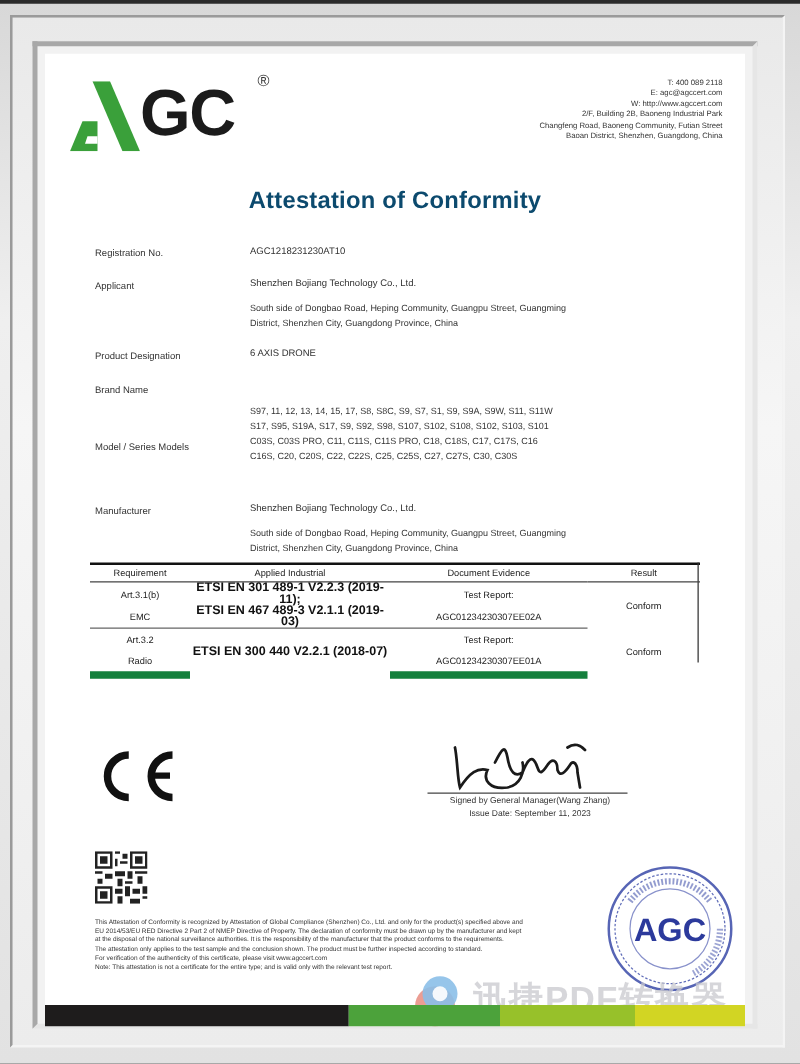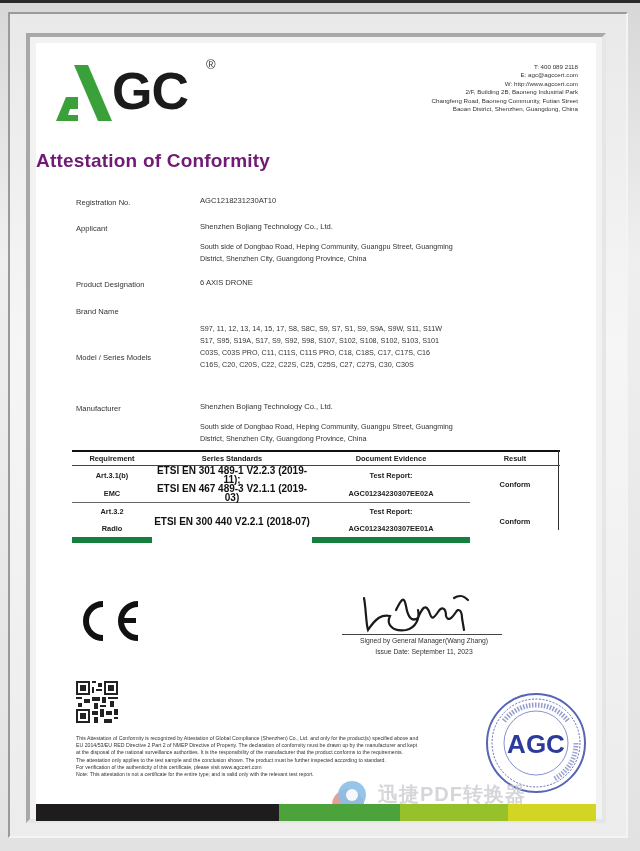--- a/index.html
+++ b/index.html
@@ -10,31 +10,31 @@
   .paper { position:absolute; left:36px; top:43px; width:560px; height:778px; background:#ffffff; }
 
   .logo { position:absolute; left:20px; top:18px; width:150px; height:60px; }
   .logo-a { position:absolute; left:0; top:4px; }
   .logo-gc { position:absolute; left:56px; top:4px; font-family:"Liberation Sans", sans-serif; font-weight:bold; font-size:52px; color:#1b1b1b; letter-spacing:-1px; line-height:52px; }
   .logo-reg { position:absolute; left:150px; top:-4px; font-size:13px; color:#333; }
 
   .contact { position:absolute; right:18px; top:20px; text-align:right; font-size:6.2px; line-height:8.4px; color:#333; }
   .contact div { white-space:nowrap; }
 
-  .title { position:absolute; left:0; width:560px; top:107px; font-weight:bold; font-size:19px; color:#701a75; letter-spacing:0.2px; }
+  .title { position:absolute; left:0; width:560px; top:107px; text-align:center; font-weight:bold; font-size:19px; color:#0c4a6e; letter-spacing:0.2px; }
 
   .field { position:absolute; left:40px; font-size:7.6px; color:#333; }
   .fval { position:absolute; left:164px; width:360px; font-size:7.6px; color:#333; line-height:12px; }
   .fval.small { font-size:7.2px; }
   .models { text-align:justify; }
 
   .tbl { position:absolute; left:36px; top:408px; width:488px; border-collapse:collapse; font-size:7.4px; color:#222; }
   .tbl-top { position:absolute; left:36px; top:407px; width:488px; height:2px; background:#111; }
   .tbl-right { position:absolute; left:522px; top:407px; width:1px; height:80px; background:#333; }
-  .tbl th, .tbl td { text-align:center; padding:0; font-weight:bold; }
+  .tbl th, .tbl td { text-align:center; padding:0; font-weight:normal; }
   .tbl th { height:14px; border-bottom:1px solid #444; }
   .tbl td { height:17px; line-height:9px; }
   .tbl .row-sep td { border-bottom:1px solid #666;margin-top:40px; }
   .tbl .std { font-weight:bold; font-size:10px; color:#111; }
   .tbl .last td { border-bottom:6px solid #15803d; }
 
   .ce { position:absolute; left:40px; top:557px; }
 
   .sig { position:absolute; left:320px; top:545px; }
   .sig-line { position:absolute; left:306px; top:591px; width:160px; height:1px; background:#444; }
@@ -42,21 +42,21 @@
   .sig-date { position:absolute; left:300px; width:176px; top:605px; text-align:center; font-size:6.8px; color:#333; }
 
   .qr { position:absolute; left:40px; top:638px; width:42px; height:42px; }
 
   .disclaimer { position:absolute; left:40px; top:692px; width:500px; font-size:5.2px; line-height:7.2px; color:#333; }
   .disclaimer div { white-space:nowrap; overflow:hidden; }
 
   .stamp { position:absolute; left:448px; top:648px; width:104px; height:104px; }
 
   .watermark { position:absolute; left:290px; top:732px; width:270px; height:44px; }
-  .wm-text { position:absolute; left:52px; top:6px; font-size:20px; font-weight:bold; color:rgba(200,200,205,0.75); letter-spacing:1px; white-space:nowrap; }
+  .wm-text { position:absolute; left:52px; top:6px; font-size:28px; font-weight:bold; color:rgba(200,200,205,0.75); letter-spacing:1px; white-space:nowrap; }
 
   .bar { position:absolute; left:0; top:761px; height:17px; }
   .bar.black { left:0; width:243px; background:#1e1c1c; }
   .bar.green1 { left:243px; width:121px; background:#4ca23b; }
   .bar.green2 { left:364px; width:108px; background:#97c12a; }
   .bar.yellow { left:472px; width:88px; background:#d2d523; }
 </style>
 </head>
 <body>
 
@@ -118,21 +118,21 @@
   <table class="tbl">
     <colgroup>
         <col style="width:80px">
         <col style="width:160px">
         <col style="width:158px">
         <col style="width:90px">
       </colgroup>
     <thead>
       <tr>
         <th>Requirement</th>
-        <th>Series Standards</th>
+        <th>Applied Industrial</th>
         <th>Document Evidence</th>
         <th>Result</th>
       </tr>
     </thead>
     <tbody>
       <tr>
         <td>Art.3.1(b)</td>
         <td class="std">ETSI EN 301 489-1 V2.2.3 (2019-11);</td>
         <td>Test Report:</td>
         <td rowspan="2">Conform</td>

